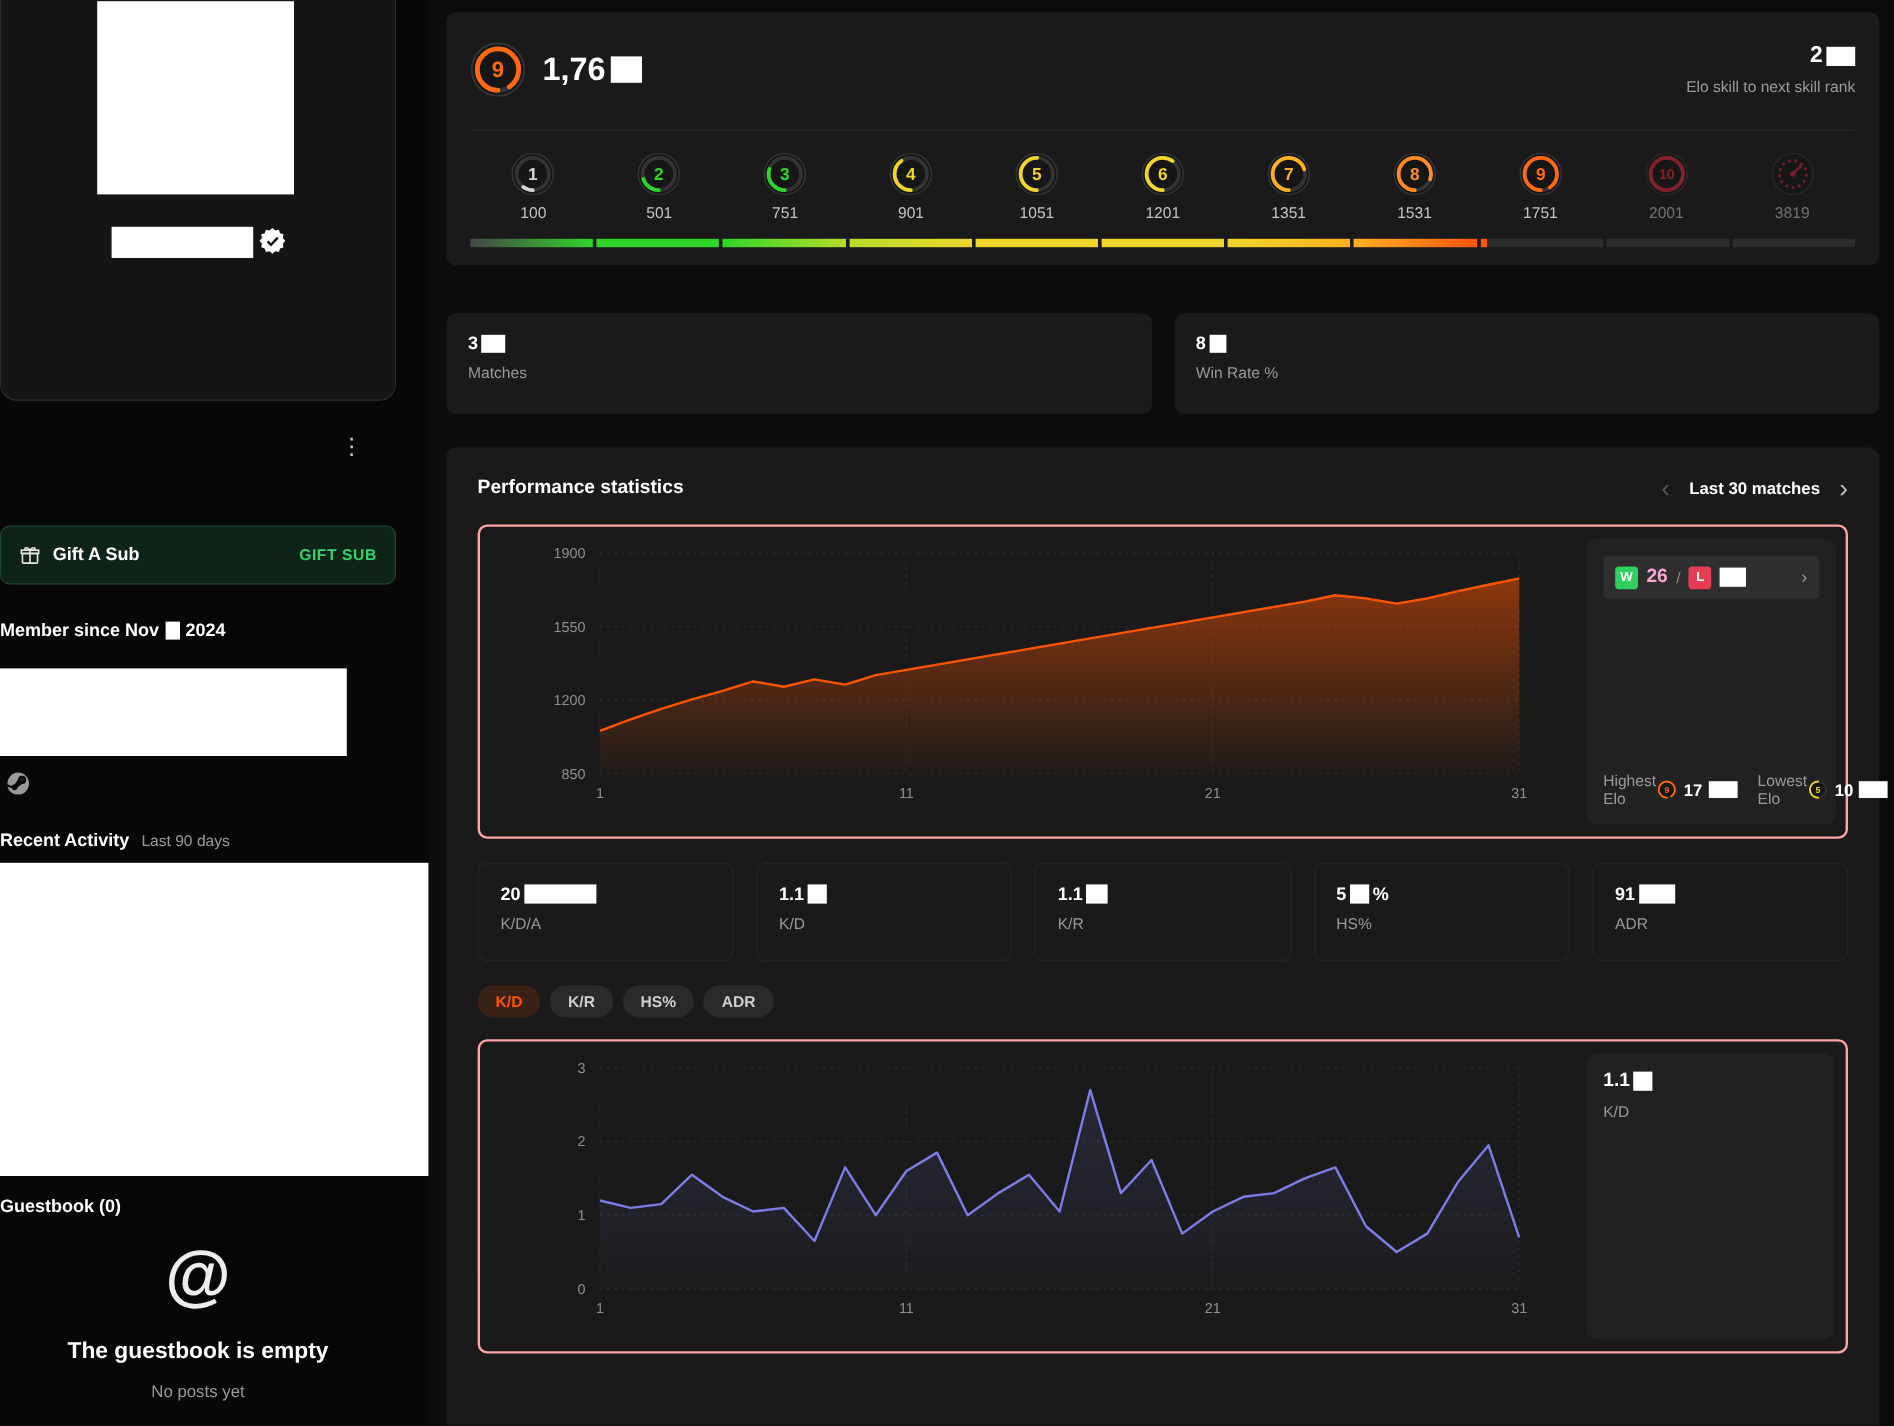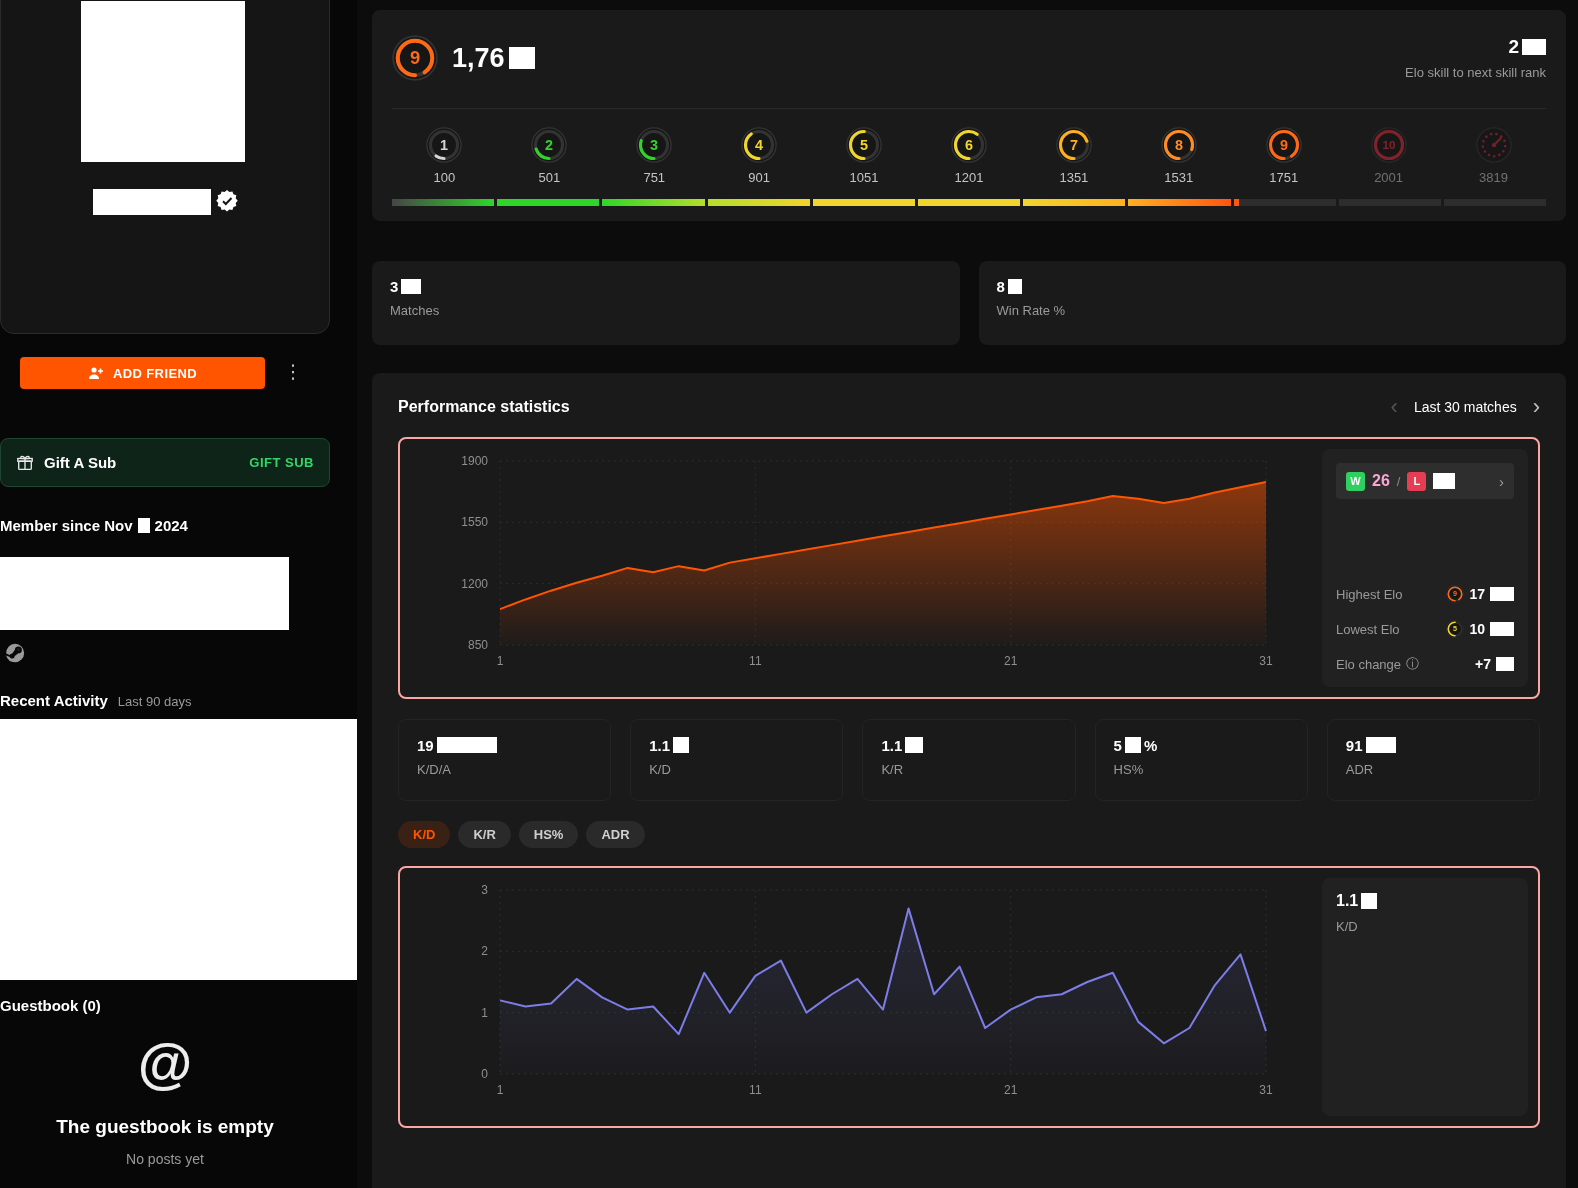--- a/index.html
+++ b/index.html
@@ -77,36 +77,36 @@
   .stat-card { flex:1; height:84px; padding:17px 18px; }
   .stat-value { font-size:15px; font-weight:bold; display:flex; align-items:center; gap:3px; height:16px; }
   .stat-label { font-size:13px; color:#9a9a9a; margin-top:9px; }
 
   .perf-card { margin-top:28px; padding:24px 26px; height:830px; border-radius:8px 8px 0 0; }
   .perf-header { display:flex; align-items:center; }
   .perf-title { font-size:16px; font-weight:bold; }
   .period-nav { margin-left:auto; display:flex; align-items:center; gap:16px; }
   .chev { font-size:22px; line-height:20px; color:#555; cursor:pointer; }
   .chev.r { color:#c0c0c0; }
-  .period-label { font-size:14px; font-weight:normal; }
+  .period-label { font-size:14px; font-weight:bold; }
 
   .chart-row { display:flex; margin-top:20px; border:2px solid #fca5a5; border-radius:8px; height:262px; }
   .plot { flex:1; position:relative; }
   .side-panel { width:208px; margin:10px; background:#212121; border-radius:8px;
     padding:14px; display:flex; flex-direction:column; }
   .wl-box { background:#2e2e2e; border-radius:4px; height:36px; display:flex;
     align-items:center; gap:7px; padding:0 10px; }
   .badge-sq { width:19px; height:19px; border-radius:3px; display:flex; align-items:center;
     justify-content:center; font-size:11px; font-weight:bold; color:#fff; }
   .badge-sq.w { background:#2fd05f; }
   .badge-sq.l { background:#e53d54; }
   .wins { color:#f9a8d4; font-weight:bold; font-size:16px; }
   .sep { color:#8a8a8a; font-size:13px; }
   .wl-chev { margin-left:auto; color:#9a9a9a; font-size:15px; cursor:pointer; }
-  .panel-rows { margin-top:auto; display:flex; flex-direction:column; gap:17px; }
+  .panel-rows { margin-top:auto; display:flex; flex-direction:row; gap:17px; }
   .p-row { display:flex; align-items:center; font-size:13px; color:#9a9a9a; }
   .p-right { margin-left:auto; display:flex; align-items:center; gap:5px; color:#fff;
     font-weight:bold; font-size:14px; }
   .info-i { font-size:13px; color:#9a9a9a; margin-left:5px; }
 
   .stats5 { display:flex; gap:19px; margin-top:20px; }
   .stats5 .stat-card { height:82px; border:1px solid #242424; }
 
   .tabs { display:flex; gap:8px; margin-top:20px; }
   .tab { height:27px; border-radius:14px; padding:0 15px; display:flex; align-items:center;
@@ -128,30 +128,20 @@
       <div class="avatar-rd"></div>
       <div class="name-rd"></div>
       <span class="verify">
         <svg width="24" height="24" viewBox="0 0 24 24">
           <path d="M12 1l2.4 2 3-.6 1 2.9 2.9 1-.6 3 2 2.4-2 2.4.6 3-2.9 1-1 2.9-3-.6-2.4 2-2.4-2-3 .6-1-2.9-2.9-1 .6-3-2-2.4 2-2.4-.6-3 2.9-1 1-2.9 3 .6z" fill="#fff"></path>
           <path d="M8 12.2l2.8 2.8 5.7-6" stroke="#151515" stroke-width="2" fill="none"></path>
         </svg>
       </span>
     </div>
 
-    <div class="add-friend-btn">
-      <span>
-        <svg width="16" height="16" viewBox="0 0 16 16">
-          <circle cx="6" cy="5" r="2.6" fill="#fff"></circle>
-          <path d="M1 14c0-2.8 2.2-4.5 5-4.5s5 1.7 5 4.5z" fill="#fff"></path>
-          <path d="M12.5 3.5v5M10 6h5" stroke="#fff" stroke-width="1.6"></path>
-        </svg>
-      </span>
-      <span>ADD FRIEND</span>
-    </div>
     <div class="menu-dots">⋮</div>
 
     <div class="gift-card">
       <span>
         <svg width="18" height="18" viewBox="0 0 20 20" fill="none" stroke="#e8e8e8" stroke-width="1.5">
           <rect x="3" y="8" width="14" height="9" rx="1"></rect>
           <rect x="2" y="5" width="16" height="3"></rect>
           <path d="M10 5v12"></path>
           <path d="M10 5C8 1.5 4.5 2.5 5.5 4.5 6 5.5 8 5 10 5zm0 0c2-3.5 5.5-2.5 4.5-.5C14 5.5 12 5 10 5z"></path>
         </svg>
@@ -456,21 +446,21 @@
                   <span class="rd" style="width:18px;height:14px"></span>
               </span>
             </div>
           </div>
         </div>
       </div>
 
       <div class="stats5">
         <div class="card stat-card">
           <div class="stat-value">
-              <span>19</span>
+              <span>20</span>
               <span class="rd" style="width:60px;height:16px"></span>
               <span></span>
             </div>
           <div class="stat-label">K/D/A</div>
         </div>
         <div class="card stat-card">
           <div class="stat-value">
               <span>1.1</span>
               <span class="rd" style="width:16px;height:16px"></span>
               <span></span>

